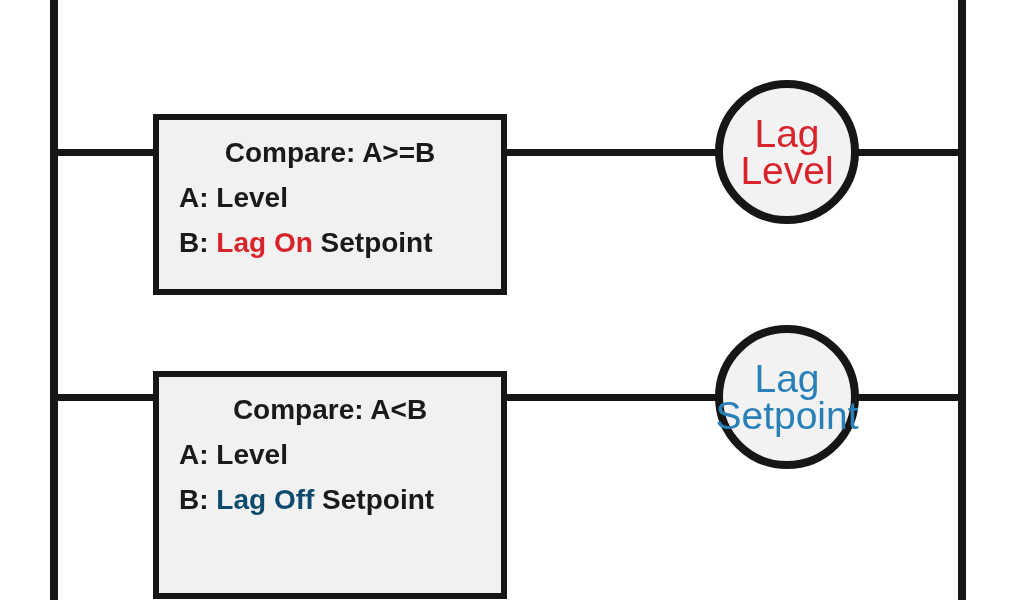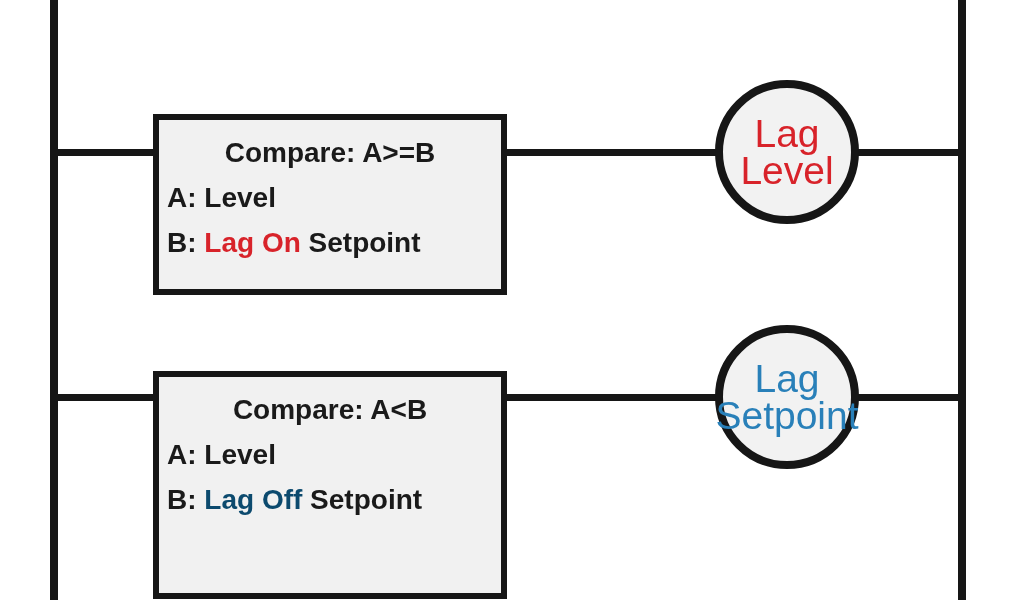--- a/index.html
+++ b/index.html
@@ -49,21 +49,21 @@
   .box2 { top: 358px; height: 228px; margin-top: 13px; }
   .compare-title {
     text-align: center;
     font-size: 28px;
     font-weight: 700;
     color: #1a1a1a;
     line-height: 45px;
     white-space: nowrap;
   }
   .operand-row {
-    padding-left: 8px;
+    padding-left: 20px;
     font-size: 28px;
     font-weight: 700;
     color: #1a1a1a;
     line-height: 45px;
     white-space: nowrap;
   }
   .coil {
     position: absolute;
     left: 715px;
     width: 144px;

